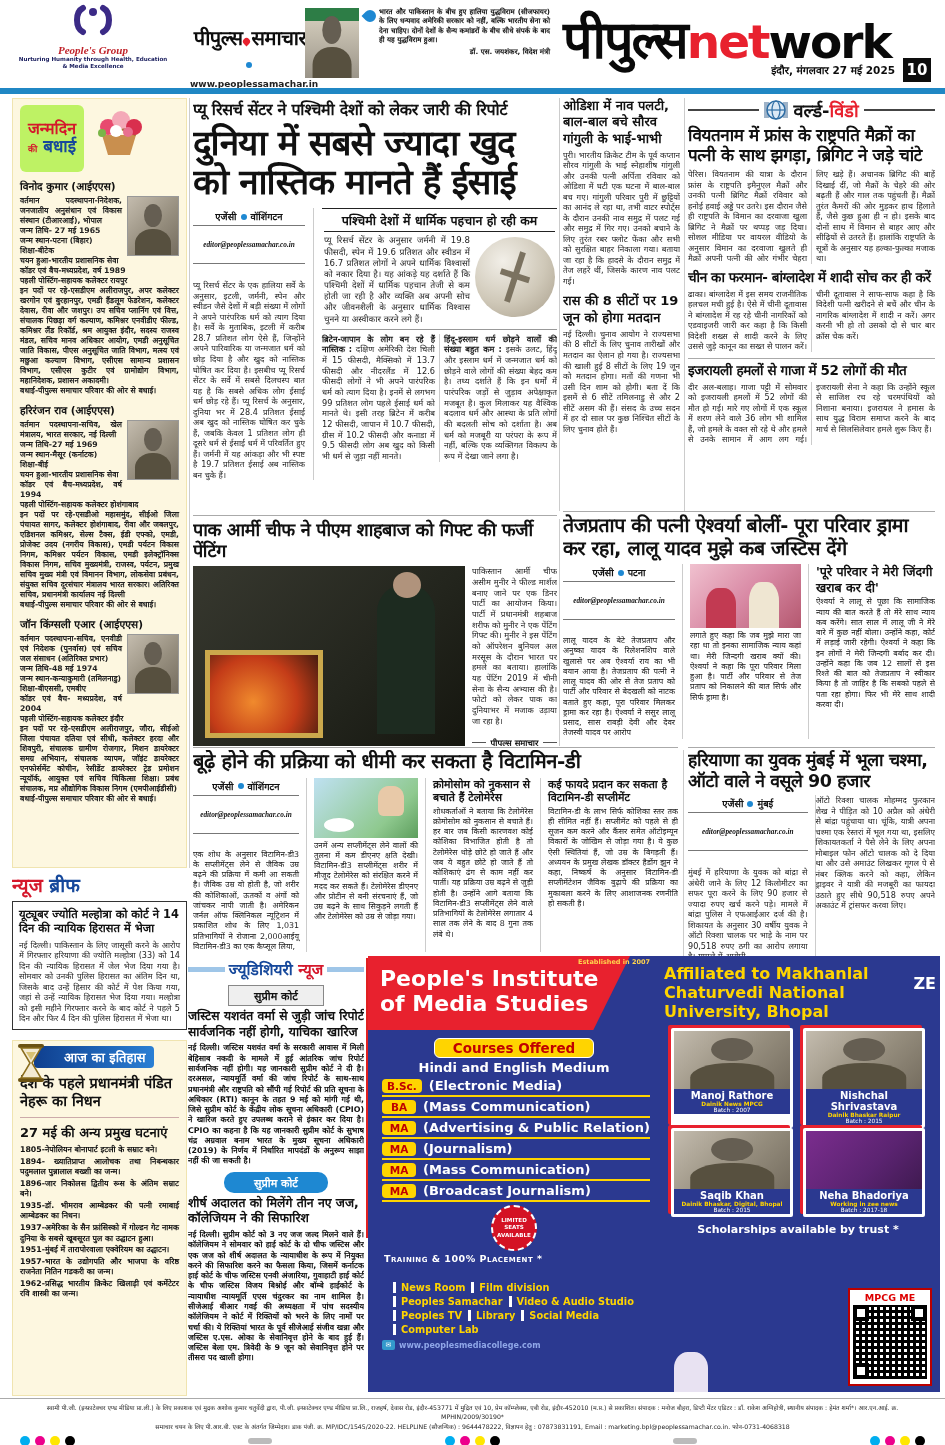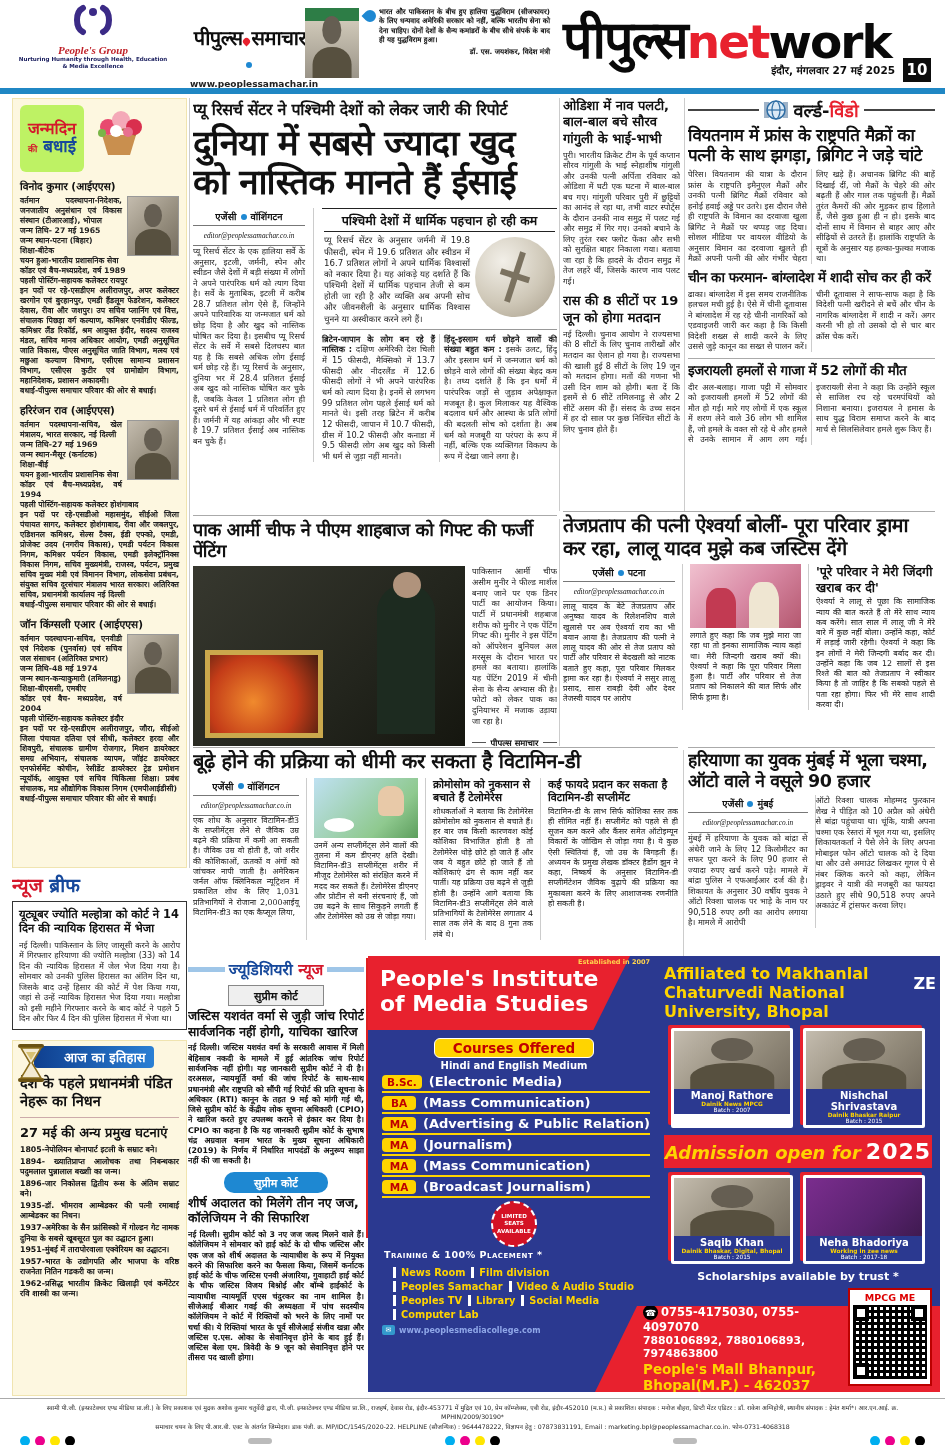--- a/index.html
+++ b/index.html
@@ -52,22 +52,22 @@
            border-radius:4px;padding:2px 8px 2px 30px;position:relative;display:inline-block;margin-left:14px}
   .his-hl{font-size:14.5px;font-weight:900;line-height:1.25;margin:6px 0 4px}
   .his-bd{font-size:8.3px;line-height:1.35;text-align:justify;font-weight:600}
   .his-sub{font-size:13px;font-weight:900;margin:7px 0 4px;border-top:1px solid #caa;padding-top:5px}
   .evt{font-size:7.8px;line-height:1.32;font-weight:600;text-align:justify;margin-bottom:1.5px}
   
   .kicker{font-size:16px;font-weight:900;letter-spacing:-.3px}
   .mainhl{font-size:35px;line-height:1.12;font-weight:900;letter-spacing:-1px;margin:4px 0 6px}
   .byline{display:flex;align-items:center;justify-content:center;gap:4px;font-weight:800;font-size:9.5px;padding:2px 0}
   .dotb{width:6px;height:6px;border-radius:50%;background:#1e88d2;flex:0 0 6px}
-  .email{font-family:"Liberation Serif",serif;font-style:italic;font-size:7.3px;font-weight:400;text-align:center;
-         border-top:1px solid #777;border-bottom:1px solid #777;padding:5px 0;margin-bottom:0}
+  .email{font-family:"Liberation Serif",serif;font-style:italic;font-size:7.3px;font-weight:700;text-align:center;
+         border-top:1px solid #777;border-bottom:1px solid #777;padding:14px 0;margin-bottom:16px}
   .subbox{border-top:1.6px solid #222;border-bottom:1px solid #999;padding:3px 2px 4px;margin-bottom:4px}
   .subbox h3{font-size:12.5px;font-weight:900;text-align:center;border-bottom:1.2px solid #222;padding-bottom:2px;margin-bottom:3px}
   .crossimg{float:right;width:80px;height:80px;border-radius:50%;margin:2px 0 2px 5px;
             background:radial-gradient(circle at 35% 30%,#f2efe8,#cfc8b8 55%,#a79d8a);position:relative;overflow:hidden}
   .crossimg::before,.crossimg::after{content:"";position:absolute;background:#7b7260;left:50%;top:50%}
   .crossimg::before{width:6px;height:52px;transform:translate(-50%,-50%) rotate(18deg)}
   .crossimg::after{width:30px;height:6px;transform:translate(-50%,-70%) rotate(18deg)}
   .lead{font-weight:900}
   .twocol{column-count:2;column-gap:9px;column-rule:1px solid #ccc}
   .credit{display:flex;align-items:center;gap:5px;font-size:8.4px;font-weight:800;margin-top:3px}
@@ -100,28 +100,28 @@
   .jud-bd{font-size:7.9px;line-height:1.3;font-weight:600;text-align:justify}
   
   #ad{left:368px;top:956px;width:572px;height:436px;background:#2b3990;overflow:hidden}
   #adL{position:absolute;left:0;top:0;width:292px;height:436px;padding:0 0 0 0}
   #adR{position:absolute;left:292px;top:0;width:280px;height:436px;padding:6px 8px 0 4px}
   .redhead{width:262px;height:74px;background:#e8212e;clip-path:polygon(0 0,100% 0,86% 100%,0 100%);
            color:#fff;font-weight:900;font-size:22px;line-height:1.15;padding:10px 26px 0 12px}
   .estab{position:absolute;top:3px;right:10px;font-size:6.5px;font-weight:800;color:#ffd34d;text-align:right;line-height:1.2}
   .ctitle{width:160px;margin:8px auto 2px;background:#ffd400;border:1px solid #fff;border-radius:6px;color:#c00000;
           font-weight:900;font-size:13.5px;text-align:center;padding:1px 0}
-  .medium{color:#fff;font-size:10px;font-weight:700;text-align:center;margin-bottom:4px}
+  .medium{color:#fff;font-size:13px;font-weight:700;text-align:center;margin-bottom:4px}
   .course{display:flex;align-items:flex-end;gap:7px;margin:3px 10px 3px 14px;border-bottom:2px solid #ffd400;padding-bottom:2px}
   .cbadge{background:#ffd400;color:#c00000;font-weight:900;font-size:10.5px;padding:1px 5px;border-radius:4px;min-width:34px;text-align:center}
   .cname{color:#fff;font-weight:900;font-size:13px;line-height:1.05}
   .seats{width:46px;height:46px;border-radius:50%;background:#d41224;border:2px dashed #fff;color:#fff;
          font-size:5.6px;font-weight:900;display:flex;align-items:center;justify-content:center;text-align:center;
          margin:3px auto 2px;line-height:1.3}
-  .placement{color:#fff;font-weight:800;font-size:9.5px;letter-spacing:.5px;margin:2px 0 5px 16px;font-variant:small-caps}
+  .placement{color:#fff;font-weight:800;font-size:9.5px;letter-spacing:.5px;margin:2px 0 16px 16px;font-variant:small-caps}
   .facl{display:flex;flex-wrap:wrap;margin-left:25px;width:262px}
   .facl span{color:#ffd400;font-weight:800;font-size:9.8px;border-left:3px solid #fff;padding:0 6px 0 5px;margin:1.5px 0}
   .weblink{color:#8fa7e8;font-size:8px;font-weight:700;margin:4px 0 0 14px;display:flex;align-items:center;gap:4px}
   .envicon{display:inline-flex;width:13px;height:10px;background:#39c;color:#fff;font-size:7px;align-items:center;justify-content:center;border-radius:2px}
   .affil{color:#ffd400;font-weight:900;font-size:16px;line-height:1.2;margin:2px 0 6px}
   .alrow{display:flex;gap:10px;justify-content:center}
   .alcard{width:122px;background:#fff;padding:3px;border-radius:2px;box-shadow:-3px -3px 0 #e8212e}
   .alph{width:100%;height:58px}
   .alname{background:#2b3990;color:#fff;text-align:center;font-weight:800;font-size:10px;padding:1px 0 0}
   .alorg{background:#2b3990;color:#ffd400;text-align:center;font-weight:700;font-size:5.8px}
@@ -502,50 +502,38 @@
         <div class="alorg">Dainik News MPCG</div>
         <div class="albatch">Batch : 2007</div>
       </div>
       <div class="alcard">
         <div class="alph ph por"></div>
         <div class="alname">Nishchal Shrivastava</div>
         <div class="alorg">Dainik Bhaskar Raipur</div>
         <div class="albatch">Batch : 2015</div>
       </div>
     </div>
-    <div class="admis">
-      <span class="a1">Admission open for</span>
-      <span class="a2">2025</span>
-    </div>
     <div class="alrow">
       <div class="alcard">
         <div class="alph ph por"></div>
         <div class="alname">Saqib Khan</div>
         <div class="alorg">Dainik Bhaskar, Digital, Bhopal</div>
         <div class="albatch">Batch : 2015</div>
       </div>
       <div class="alcard">
         <div class="alph" style="background:linear-gradient(135deg,#7b2d8e,#5a2370 60%,#3f1a50)">
           <span style="position:absolute;right:4px;top:18px;color:#fff;font-weight:900;font-size:16px">ZE</span>
           <span style="position:absolute;left:14px;bottom:0;width:34px;height:40px;background:#e8e2f2;border-radius:40% 40% 0 0;display:block"></span>
         </div>
         <div class="alname">Neha Bhadoriya</div>
         <div class="alorg">Working in zee news</div>
         <div class="albatch">Batch : 2017-18</div>
       </div>
     </div>
     <div class="schol">Scholarships available by trust *</div>
-  </div>
-  <div class="redstrip">
-    <div class="phblock">
-      <div class="phline1"><span class="phicon">☎</span><span>0755-4175030, 0755- 4097070</span></div>
-      <div class="phline2">7880106892, 7880106893, 7974863800</div>
-      <div class="addr">People's Mall Bhanpur,</div>
-      <div class="addr">Bhopal(M.P.) - 462037</div>
-    </div>
   </div>
   <div class="qrbox">
     <div class="scanme">MPCG ME</div>
     <div class="qr">
         <i></i>
         <i></i>
         <i></i>
       </div>
   </div>
 </div>

